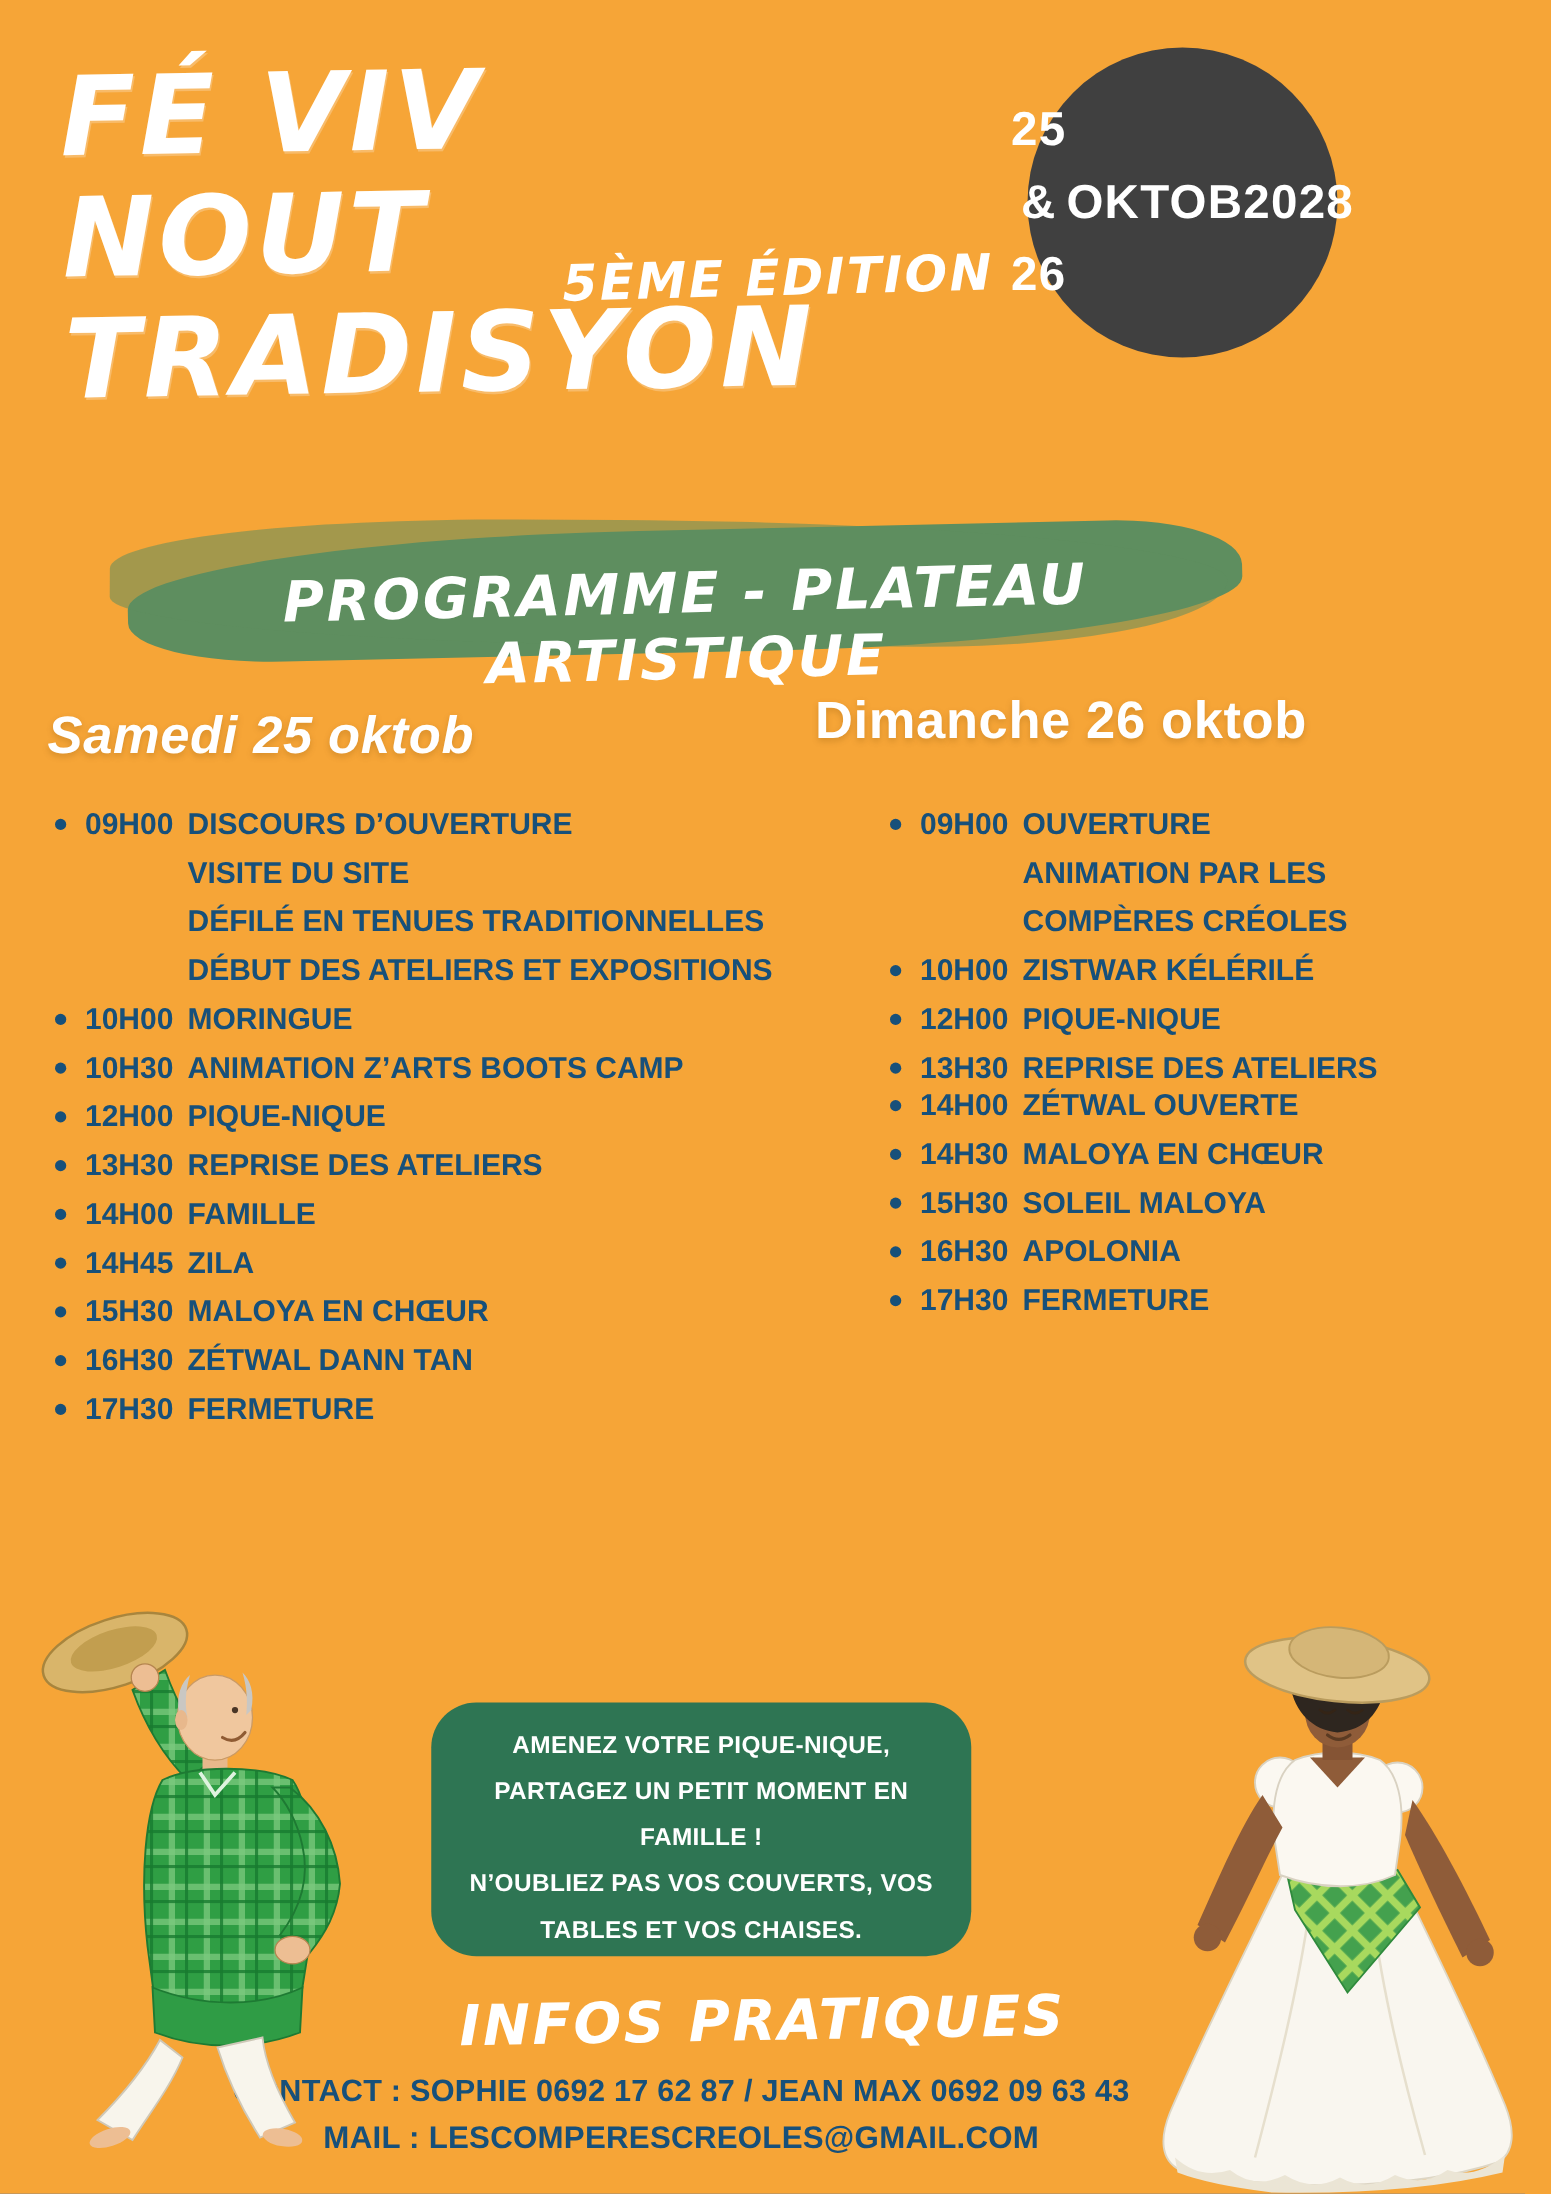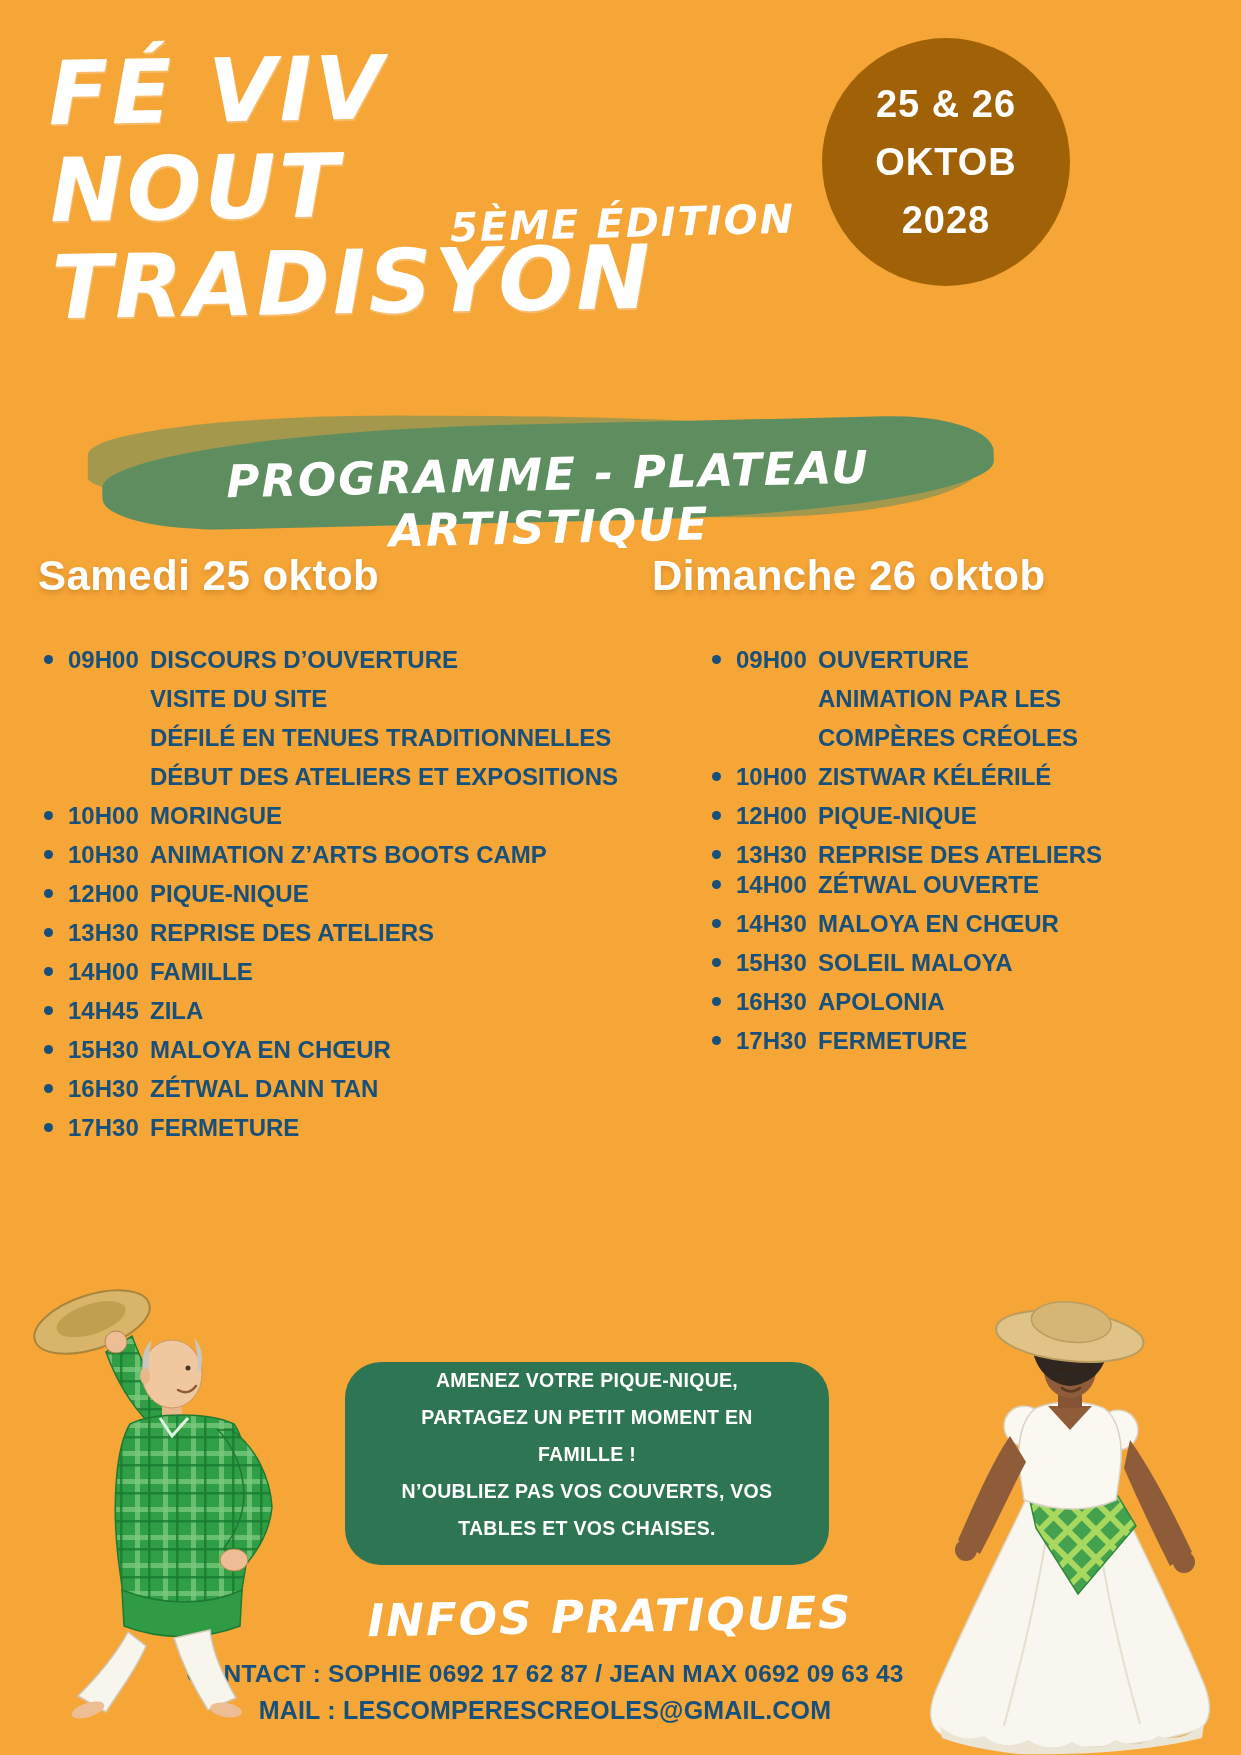--- a/index.html
+++ b/index.html
@@ -17,21 +17,21 @@
     text-shadow:1px 2px 0 rgba(255,255,255,.25);
   }
   .edition{
     position:absolute;left:450px;top:200px;color:#fff;
     font-family:"DejaVu Sans",sans-serif;font-weight:bold;font-style:italic;
     font-size:40px;letter-spacing:2px;transform:rotate(-1.5deg);
   }
   
   .badge{
     position:absolute;left:822px;top:38px;width:248px;height:248px;border-radius:50%;
-    background:#a16207;color:#fff;display:flex;flex-direction:column;
+    background:#404040;color:#fff;display:flex;flex-direction:row;
     align-items:center;justify-content:center;text-align:center;
     font-weight:bold;font-size:38px;line-height:58px;letter-spacing:1px;
   }
   
   .banner{
     position:absolute;left:102px;top:424px;width:892px;height:98px;
     background:#5E8E5F;transform:rotate(-1.3deg);
     border-radius:46% 12% 42% 14% / 55% 38% 52% 34%;
   }
   .banner::before{
@@ -42,44 +42,44 @@
   .banner-text{
     position:absolute;width:100%;text-align:center;top:24px;color:#fff;
     font-family:"DejaVu Sans",sans-serif;font-weight:bold;font-style:italic;
     font-size:45px;letter-spacing:2px;
   }
   
   .day-title{
     position:absolute;color:#fff;font-size:42px;font-weight:bold;
     text-shadow:0 3px 5px rgba(120,70,0,.25);letter-spacing:.5px;
   }
-  .day-title.samedi{left:38px;top:552px;}
+  .day-title.samedi{left:38px;top:564px;font-style:italic;}
   .day-title.dimanche{left:652px;top:552px;}
   
   .slist{position:absolute;top:646px;}
   .slist.left{left:38px;width:595px;}
   .slist.right{left:706px;width:530px;}
   .srow{
     display:grid;grid-template-columns:30px 82px 1fr;align-items:start;
     margin-bottom:12px;color:#17507A;font-weight:bold;
     font-size:24px;line-height:27px;
   }
   .srow .dot{
     width:9px;height:9px;border-radius:50%;background:#17507A;
     margin-top:9px;justify-self:start;margin-left:6px;
   }
   .srow.cont .dot{visibility:hidden;}
   .srow .time{white-space:nowrap;}
   .srow .stext{white-space:nowrap;}
   .srow.tight{margin-top:-9px;}
   
   .notice{
-    position:absolute;left:345px;top:1362px;width:484px;height:203px;
+    position:absolute;left:345px;top:1362px;width:432px;height:203px;
     background:#2E7553;border-radius:36px;color:#fff;box-sizing:border-box;
-    text-align:center;font-weight:bold;
+    padding-top:16px;text-align:center;font-weight:bold;
     font-size:19.5px;line-height:37px;letter-spacing:.3px;
   }
   
   .infos-heading{
     position:absolute;left:0;top:1590px;width:1220px;text-align:center;color:#fff;
     font-family:"DejaVu Sans",sans-serif;font-weight:bold;font-style:italic;
     font-size:45px;letter-spacing:2px;transform:rotate(-1deg);
   }
   .contact-line{
     position:absolute;left:0;top:1660px;width:1090px;text-align:center;

